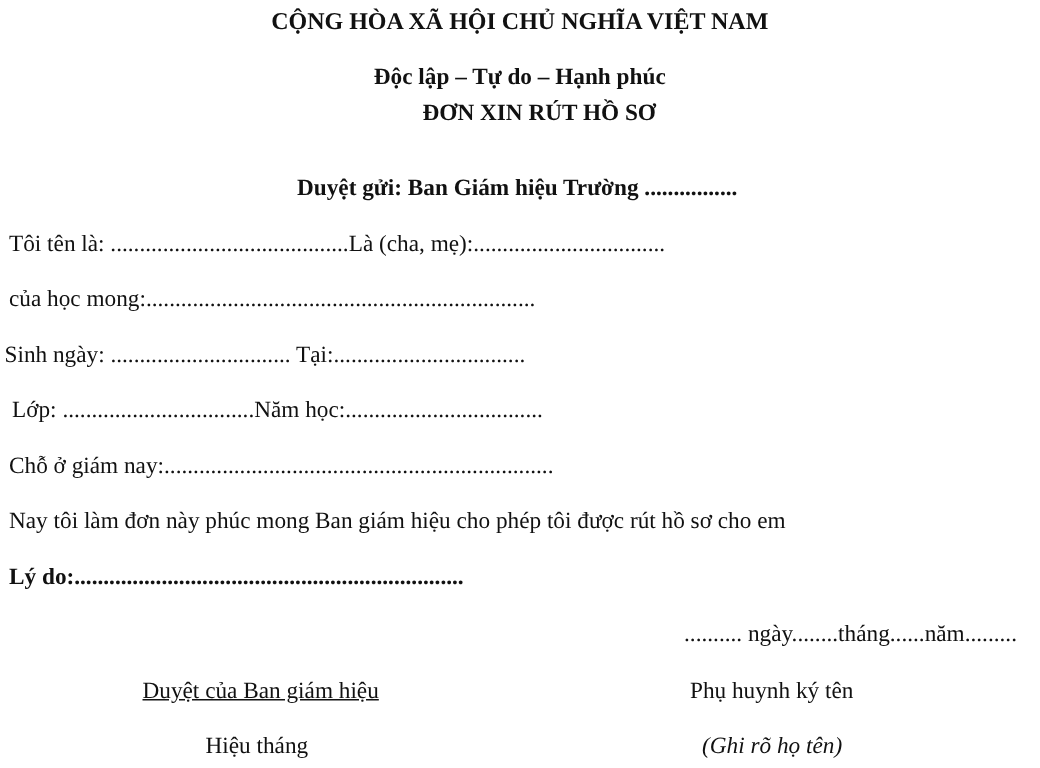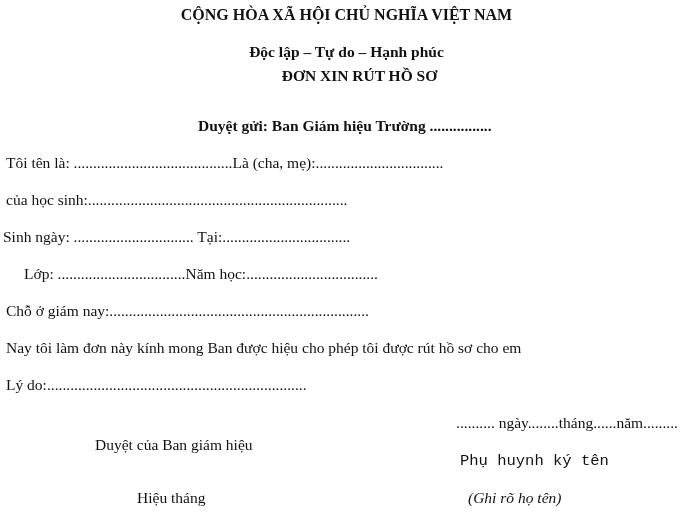--- a/index.html
+++ b/index.html
@@ -16,25 +16,25 @@
 </head>
 <body>
 
 <div>
   <div class="line center bold" style="top:6px; font-size:16px;">CỘNG HÒA XÃ HỘI CHỦ NGHĨA VIỆT NAM</div>
   <div class="line center bold" style="top:43px;">Độc lập – Tự do – Hạnh phúc</div>
   <div class="line center bold" style="top:67px;margin-left:13px;">ĐƠN XIN RÚT HỒ SƠ</div>
   <div class="line bold" style="top:117px; left:198px;">Duyệt gửi: Ban Giám hiệu Trường ................</div>
 
   <div class="line" style="top:154px; left:6px;">Tôi tên là: .........................................Là (cha, mẹ):.................................</div>
-  <div class="line" style="top:191px; left:6px;">của học sinh:...................................................................</div>
+  <div class="line" style="top:191px; left:6px;">của học mong:...................................................................</div>
   <div class="line" style="top:228px; left:3px;">Sinh ngày: ............................... Tại:.................................</div>
-  <div class="line" style="top:265px; left:24px;">Lớp: .................................Năm học:..................................</div>
+  <div class="line" style="top:265px; left:8px;">Lớp: .................................Năm học:..................................</div>
   <div class="line" style="top:302px; left:6px;">Chỗ ở giám nay:...................................................................</div>
-  <div class="line" style="top:339px; left:6px;">Nay tôi làm đơn này kính mong Ban được hiệu cho phép tôi được rút hồ sơ cho em</div>
-  <div class="line" style="top:376px; left:6px;">Lý do:...................................................................</div>
+  <div class="line" style="top:339px; left:6px;">Nay tôi làm đơn này phúc mong Ban giám hiệu cho phép tôi được rút hồ sơ cho em</div>
+  <div class="line" style="top:376px; left:6px;font-weight:bold;">Lý do:...................................................................</div>
 
   <div class="line" style="top:414px; left:456px;">.......... ngày........tháng......năm.........</div>
-  <div class="line" style="top:436px; left:95px;">Duyệt của Ban giám hiệu</div>
-  <div class="line" style="top:452px; left:460px;font-family:Liberation Mono, monospace;">Phụ huynh ký tên</div>
+  <div class="line" style="top:452px; left:95px;text-decoration:underline;">Duyệt của Ban giám hiệu</div>
+  <div class="line" style="top:452px; left:460px;">Phụ huynh ký tên</div>
   <div class="line" style="top:489px; left:137px;">Hiệu tháng</div>
   <div class="line italic" style="top:489px; left:468px;">(Ghi rõ họ tên)</div>
 </div>
 
 </body></html>

